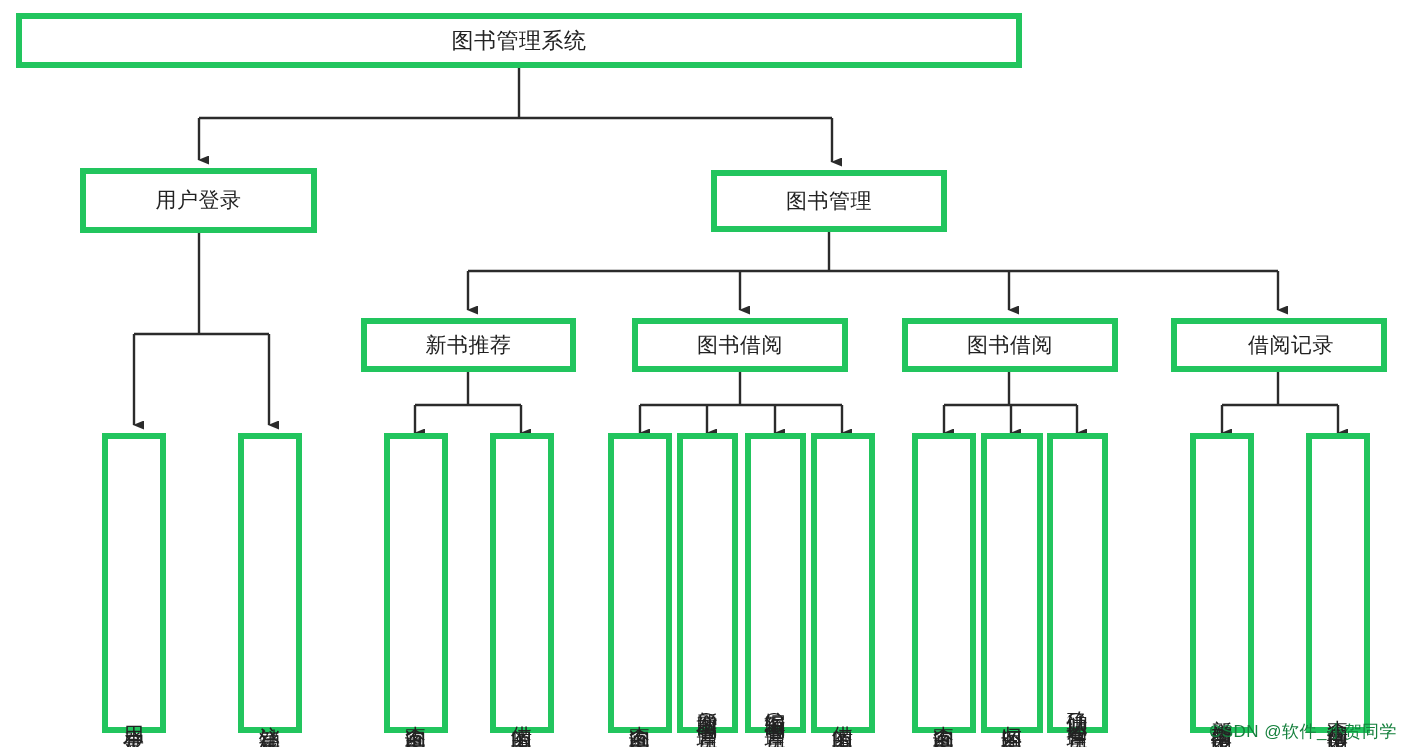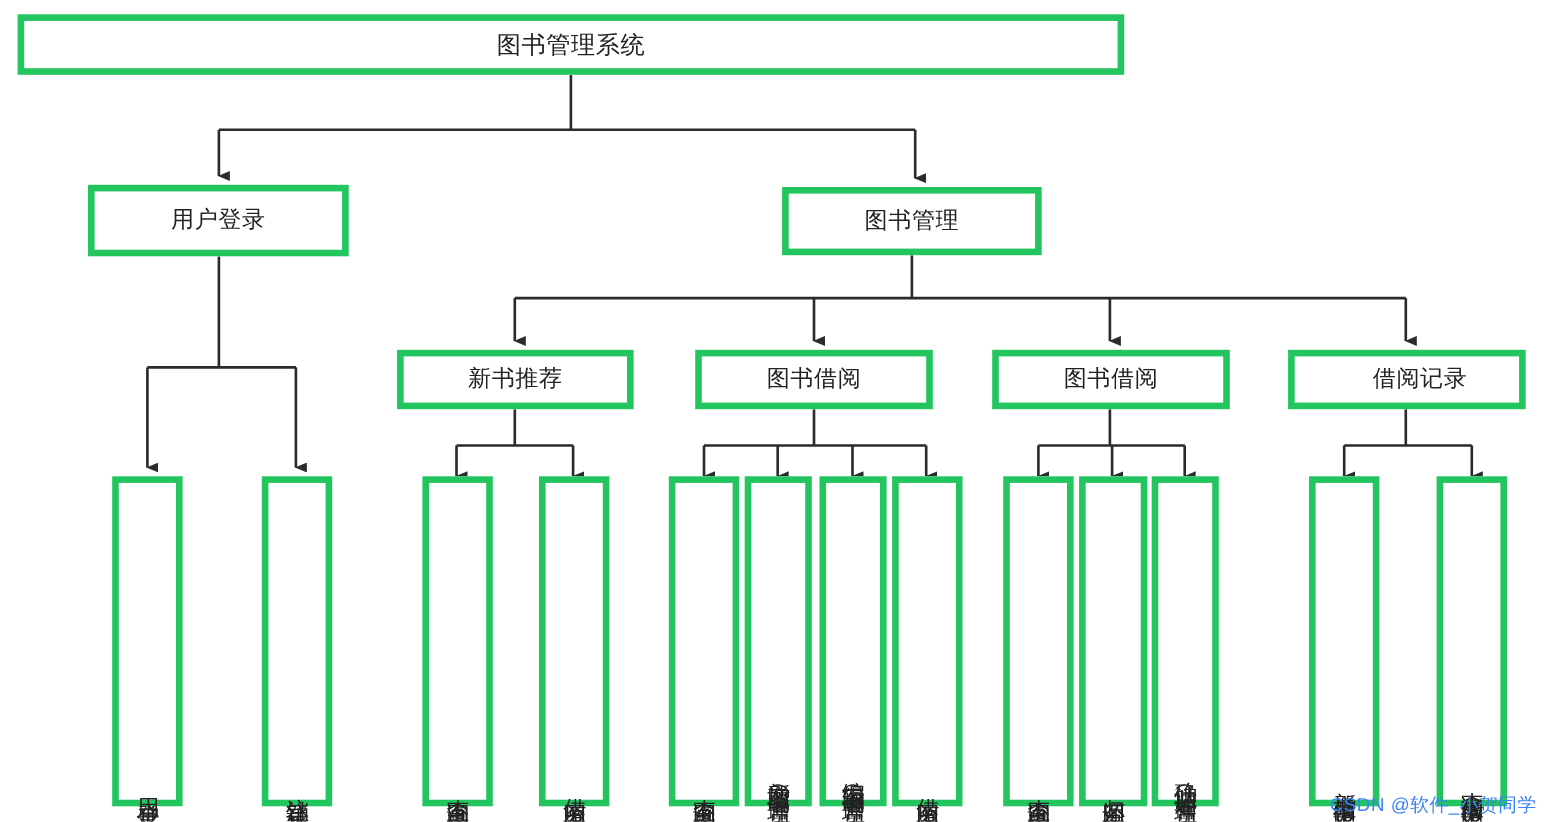--- a/index.html
+++ b/index.html
@@ -55,21 +55,21 @@
     font-size:21px;
     letter-spacing:3px;
     line-height:1;
     white-space:nowrap;
   }
   #watermark{
     position:absolute;
     right:8px;
     bottom:4px;
     font-size:17px;
-    color:#3b82f6;
+    color:#15803d;
     letter-spacing:0.5px;
     z-index:5;
     white-space:nowrap;
   }
 </style>
 </head>
 <body>
 
 <div id="canvas">
 

